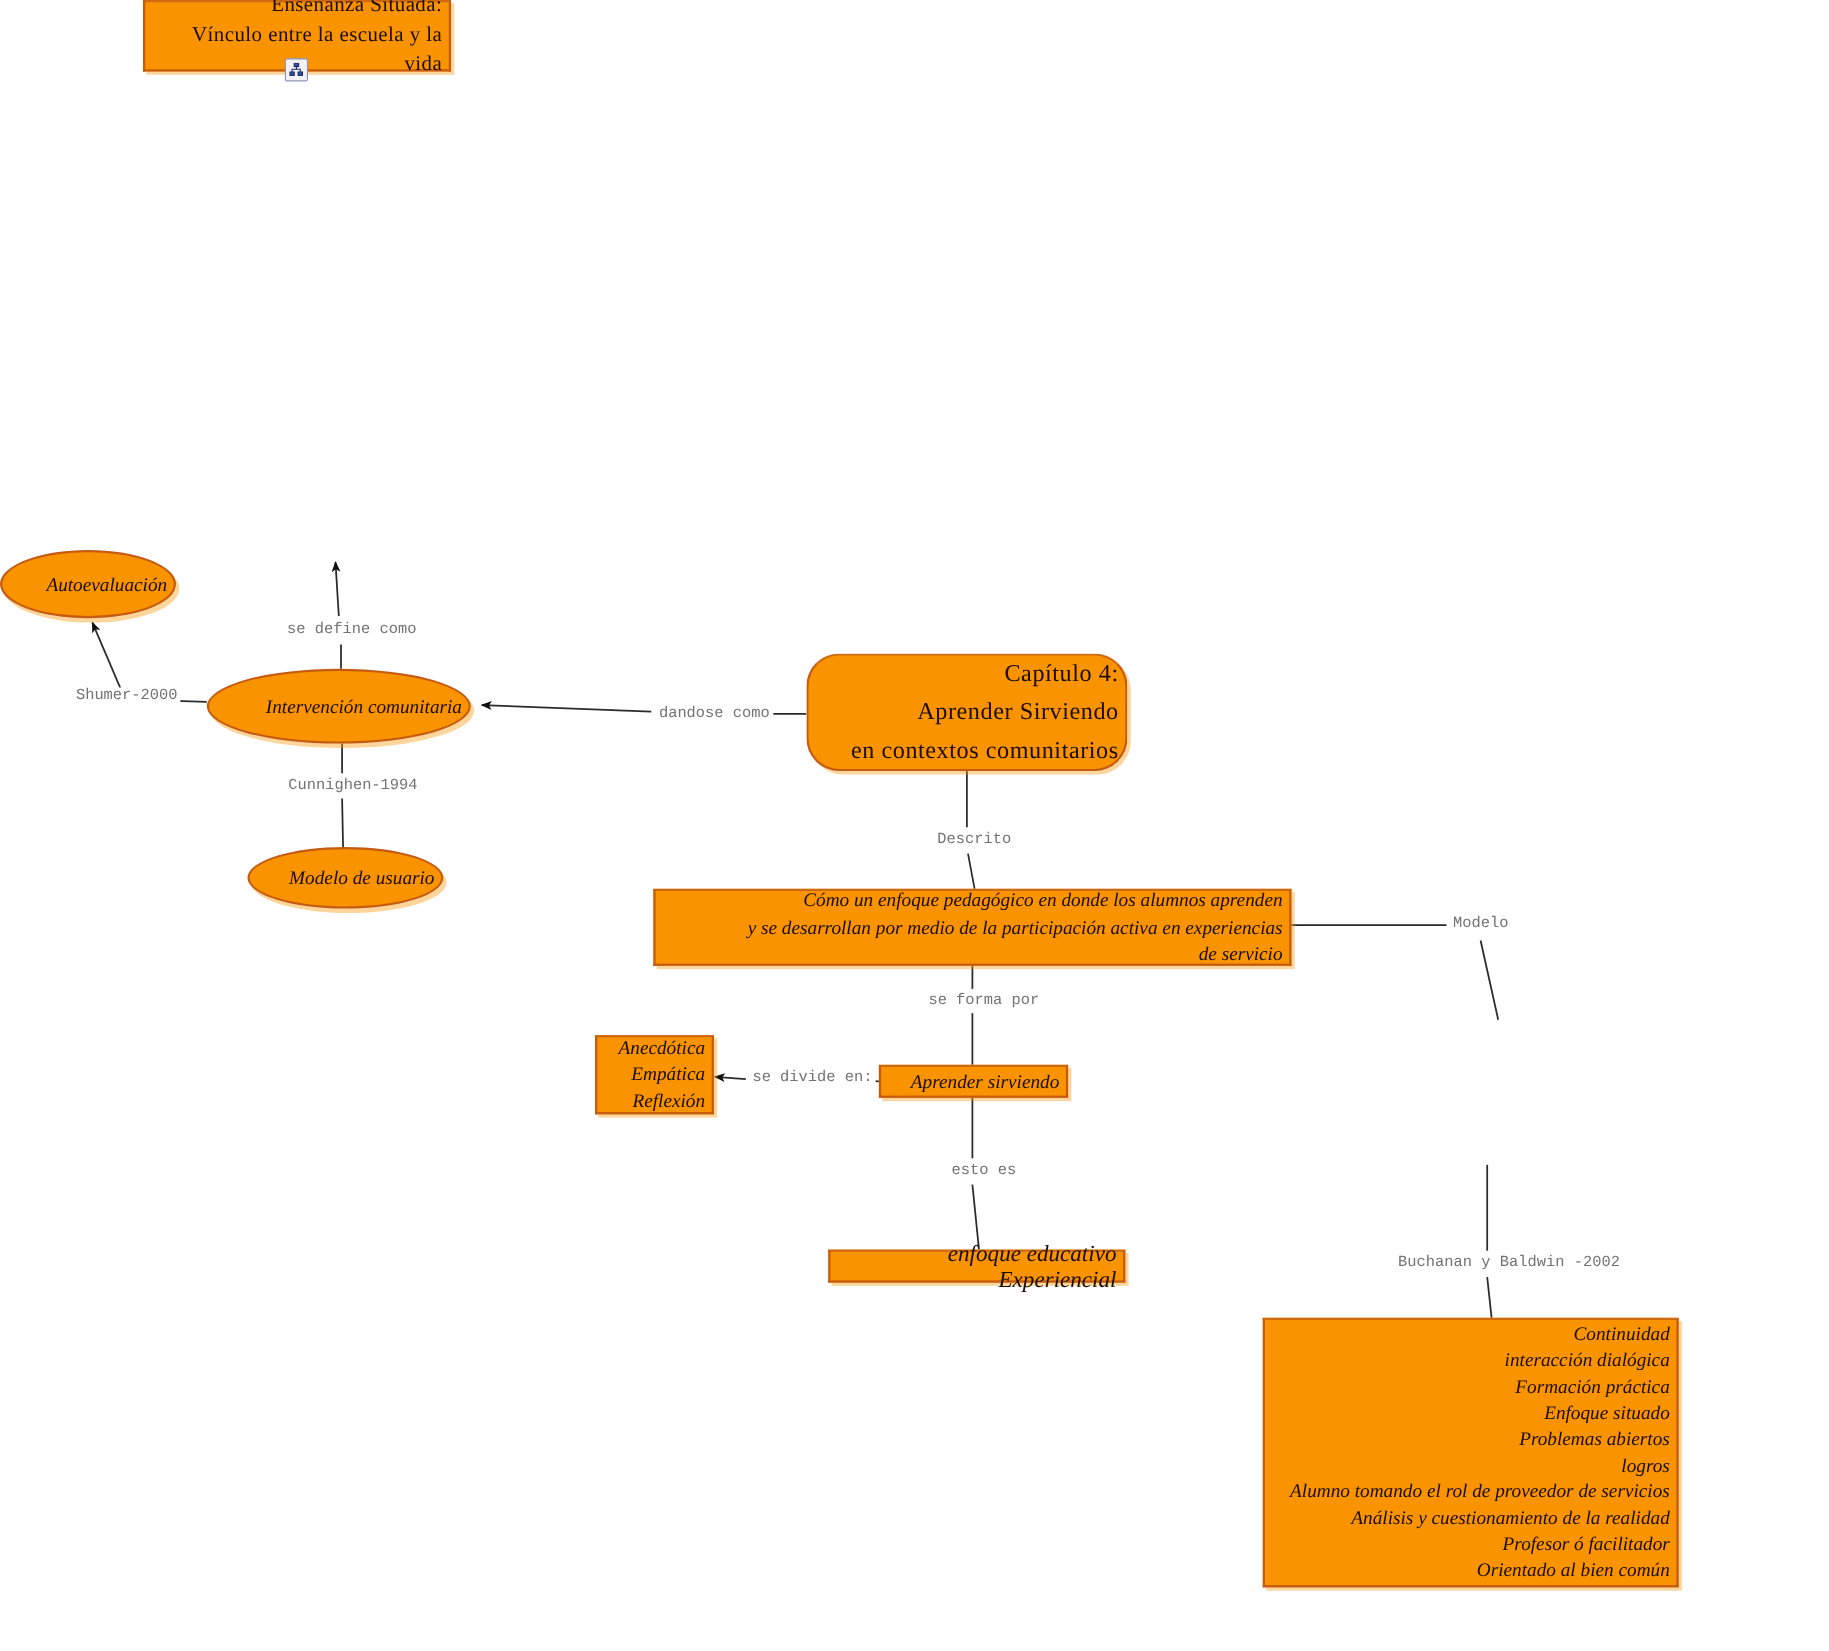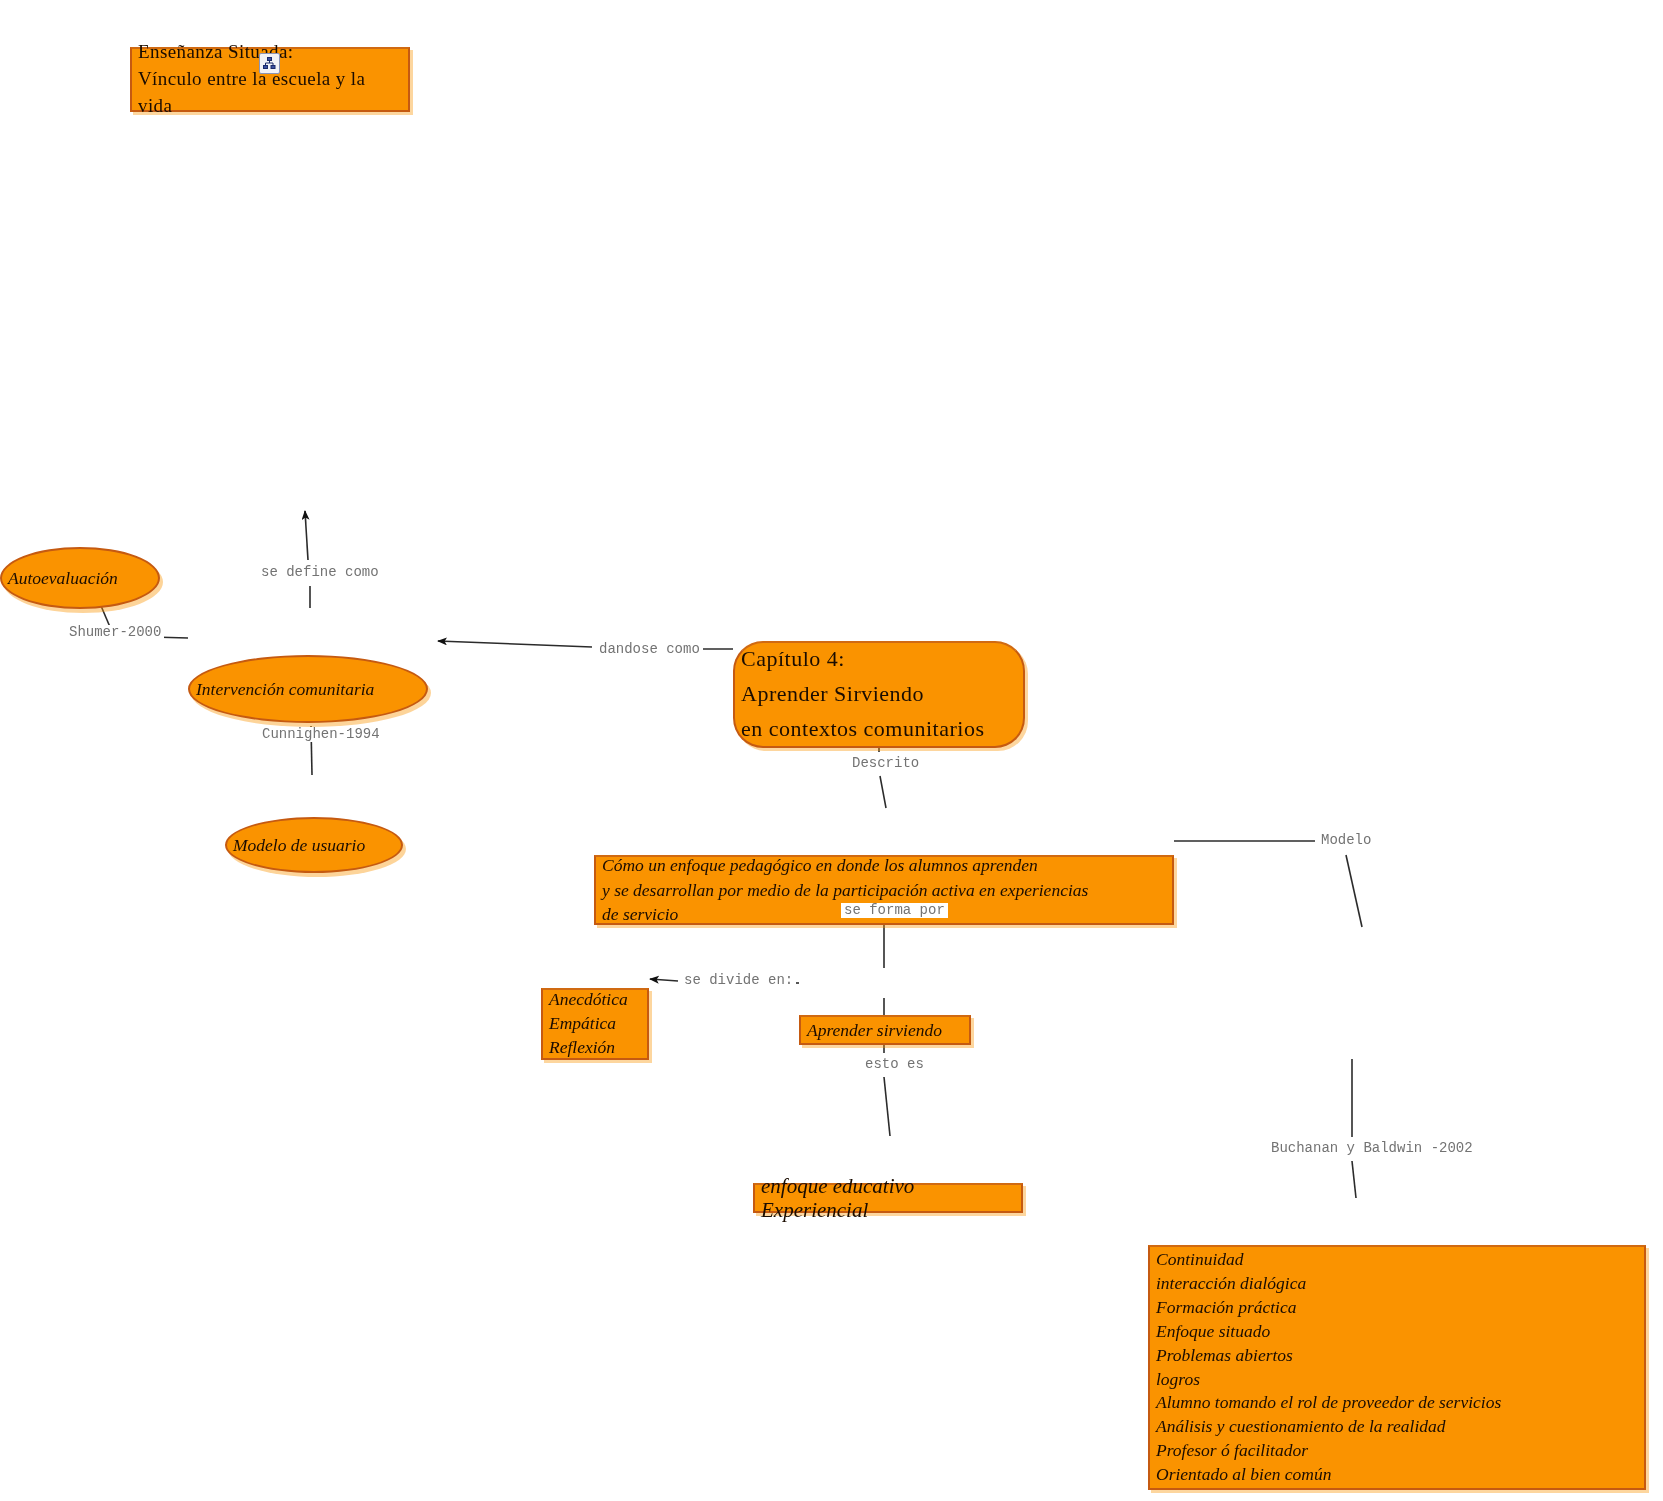--- a/index.html
+++ b/index.html
@@ -28,28 +28,27 @@
     pointer-events: none;
   }
 
   
   .node {
     position: absolute;
     box-sizing: border-box;
     background: #F7941D;
     background: #FA9300;
     color: #1a0c00;
-    text-align: left;
+    text-align: right;
     display: flex;
     align-items: center;
     justify-content: center;
     font-style: italic;
     line-height: 1.16;
     z-index: 3;
-    margin-top: 47px;
   }
   .node.box {
     border: 2px solid #C55A11;
     border-top-color: #D06A12;
     box-shadow: 3px 3px 0 rgba(250,147,0,0.38);
     font-family: "Liberation Serif", serif;
   }
   .node.oval {
     border: 2px solid #C55A11;
     border-radius: 50%;
@@ -166,29 +165,29 @@
   
   #node-fomento {
     left: 1127px; top: 927px;
     width: 432px; height: 132px;
     font-size: 17.5px;
   }
   #node-fomento .txt { line-height: 1.36; }
 
   #node-continuidad {
     left: 1148px; top: 1198px;
-    width: 498px; height: 245px;
+    width: 378px; height: 245px;
     font-size: 17.5px;
   }
   #node-continuidad .txt { line-height: 1.37; }
 
   
   #lbl-sedefine   { left: 258px;  top: 565px; }
   #lbl-shumer     { left: 66px;   top: 625px; }
-  #lbl-cunnighen  { left: 259px;  top: 707px; margin-top: 20px; }
+  #lbl-cunnighen  { left: 259px;  top: 707px; }
   #lbl-dandose    { left: 596px;  top: 642px; }
   #lbl-descrito   { left: 849px;  top: 756px; }
   #lbl-modelo     { left: 1318px; top: 833px; }
   #lbl-seforma    { left: 841px;  top: 903px; }
   #lbl-sedivide   { left: 681px;  top: 973px; }
   #lbl-estoes     { left: 862px;  top: 1057px; }
   #lbl-buchanan   { left: 1268px; top: 1141px; }
 </style>
 </head>
 <body>

